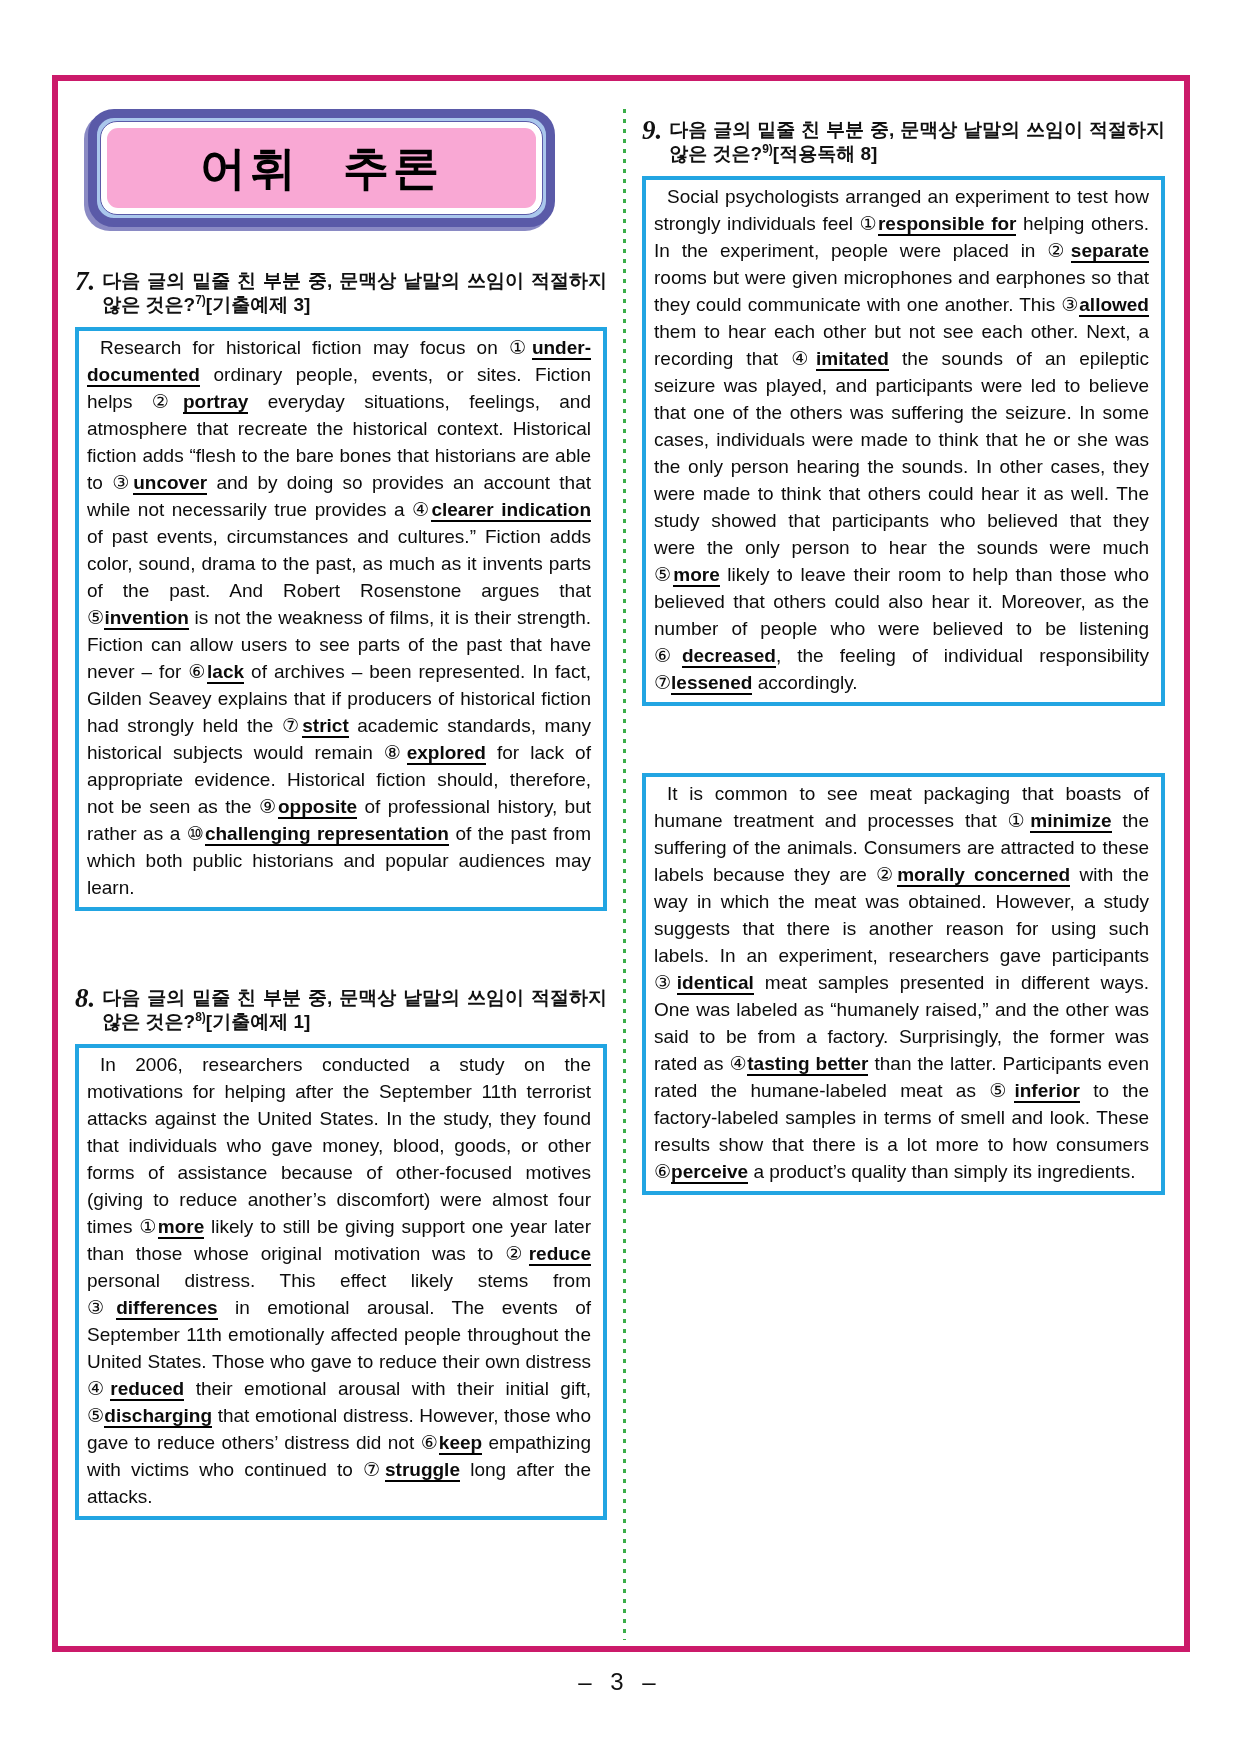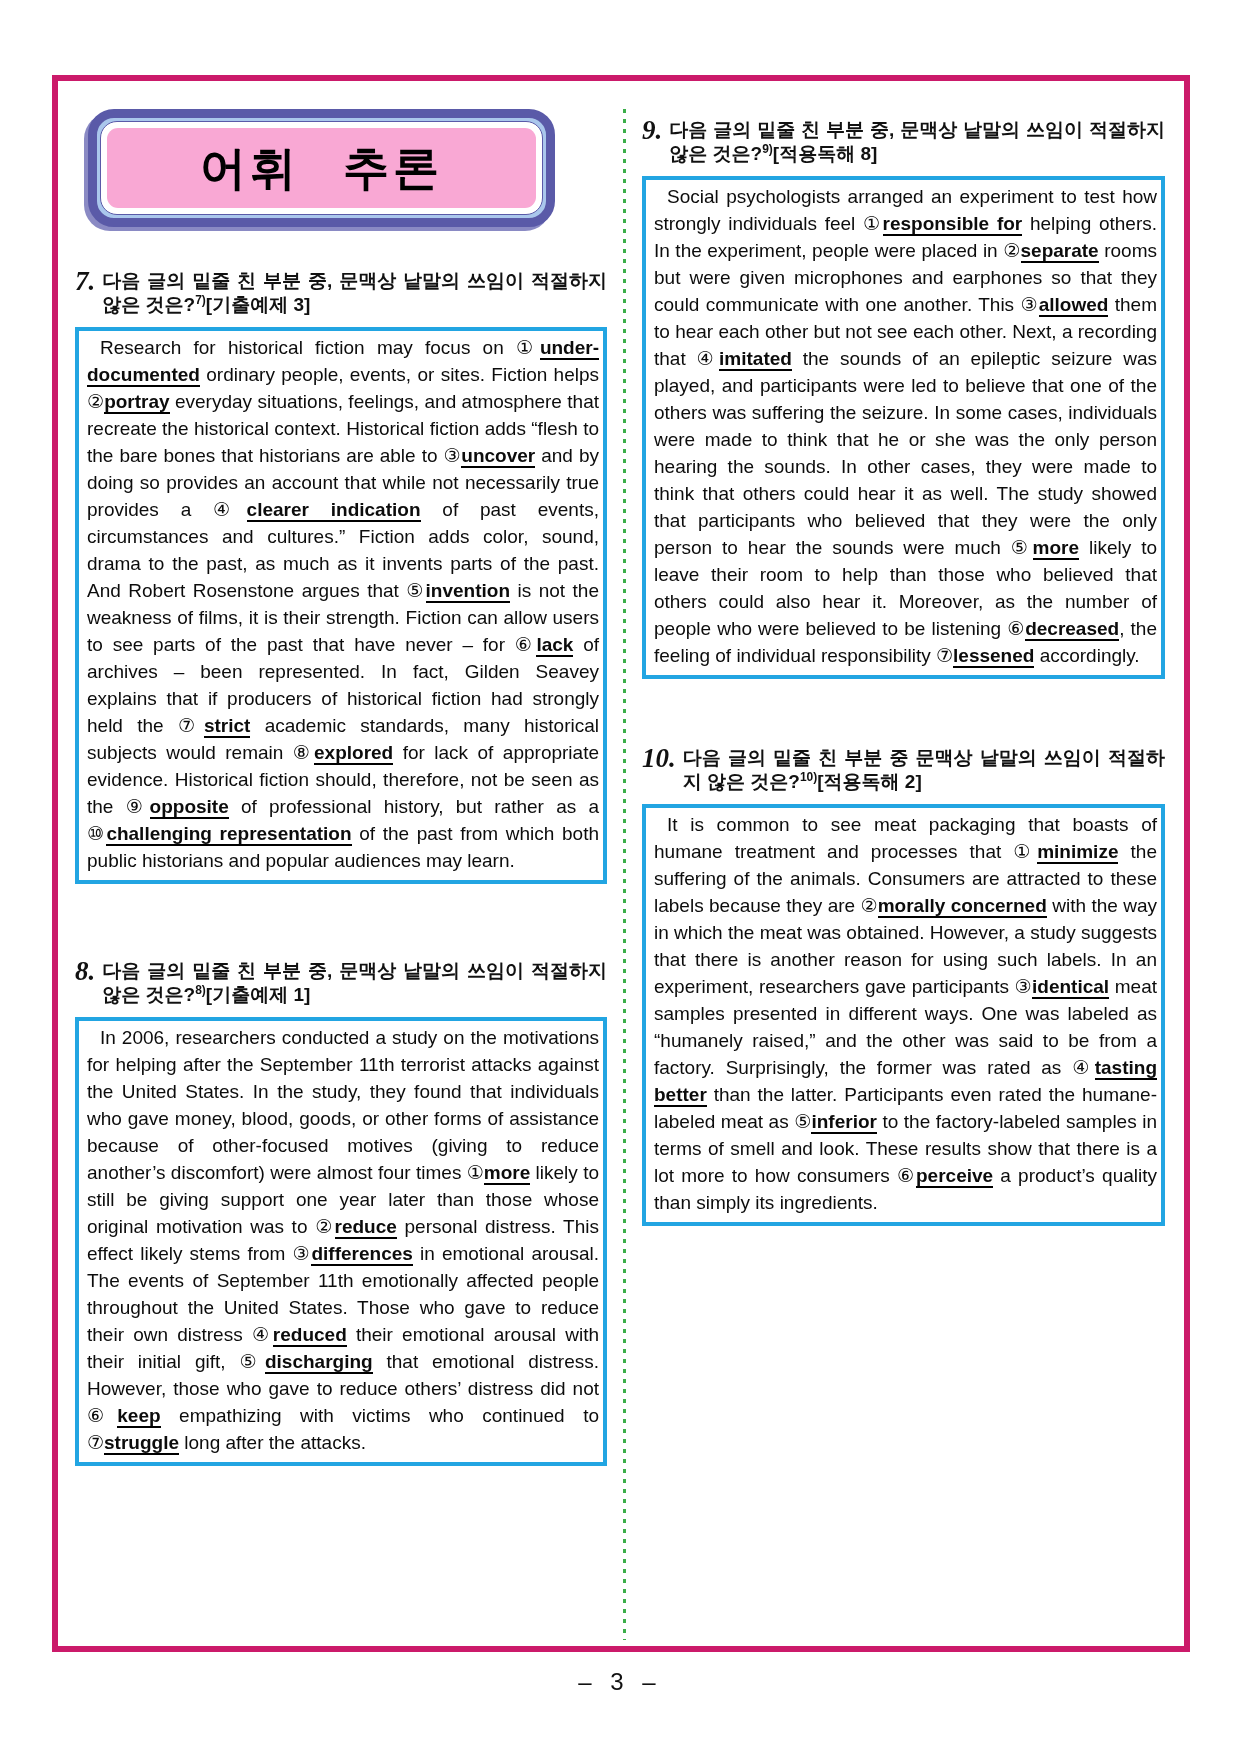--- a/index.html
+++ b/index.html
@@ -60,21 +60,21 @@
   }
   .qprompt{
     flex:1;font-size:19px;font-weight:bold;
     line-height:24px;text-align:justify;
   }
   .qprompt sup{font-size:12px;line-height:0;}
   .passage-box{
     box-sizing:border-box;
     border:4px solid #22a5e2;
     margin-top:10px;
-    padding:3px 4px 6px 8px;
+    padding:3px 12px 6px 8px;
     background:#ffffff;
   }
   .passage{
     margin:0;font-size:19px;line-height:27px;
     text-align:justify;text-indent:13px;color:#0c0c0c;
   }
   .circ{font-weight:400;}
   .uw{font-weight:bold;border-bottom:2px solid #000;}
 
   .footer{
@@ -127,24 +127,20 @@
       <div class="qheader">
         <span class="qnum">9.</span>
         <div class="qprompt"><span>다음 글의 밑줄 친 부분 중, 문맥상 낱말의 쓰임이 적절하지 않은 것은?</span><sup>9)</sup><span>[적용독해 8]</span></div>
       </div>
       <div class="passage-box">
         <p class="passage">Social psychologists arranged an experiment to test how strongly individuals feel <span class="circ">①</span><span class="uw">responsible for</span> helping others. In the experiment, people were placed in <span class="circ">②</span><span class="uw">separate</span> rooms but were given microphones and earphones so that they could communicate with one another. This <span class="circ">③</span><span class="uw">allowed</span> them to hear each other but not see each other. Next, a recording that <span class="circ">④</span><span class="uw">imitated</span> the sounds of an epileptic seizure was played, and participants were led to believe that one of the others was suffering the seizure. In some cases, individuals were made to think that he or she was the only person hearing the sounds. In other cases, they were made to think that others could hear it as well. The study showed that participants who believed that they were the only person to hear the sounds were much <span class="circ">⑤</span><span class="uw">more</span> likely to leave their room to help than those who believed that others could also hear it. Moreover, as the number of people who were believed to be listening <span class="circ">⑥</span><span class="uw">decreased</span>, the feeling of individual responsibility <span class="circ">⑦</span><span class="uw">lessened</span> accordingly.</p>
       </div>
     </section>
 
     <section class="question q10">
-      <div class="qheader">
-        <span class="qnum">10.</span>
-        <div class="qprompt"><span>다음 글의 밑줄 친 부분 중 문맥상 낱말의 쓰임이 적절하지 않은 것은?</span><sup>10)</sup><span>[적용독해 2]</span></div>
-      </div>
       <div class="passage-box">
         <p class="passage">It is common to see meat packaging that boasts of humane treatment and processes that <span class="circ">①</span><span class="uw">minimize</span> the suffering of the animals. Consumers are attracted to these labels because they are <span class="circ">②</span><span class="uw">morally concerned</span> with the way in which the meat was obtained. However, a study suggests that there is another reason for using such labels. In an experiment, researchers gave participants <span class="circ">③</span><span class="uw">identical</span> meat samples presented in different ways. One was labeled as “humanely raised,” and the other was said to be from a factory. Surprisingly, the former was rated as <span class="circ">④</span><span class="uw">tasting better</span> than the latter. Participants even rated the humane-labeled meat as <span class="circ">⑤</span><span class="uw">inferior</span> to the factory-labeled samples in terms of smell and look. These results show that there is a lot more to how consumers <span class="circ">⑥</span><span class="uw">perceive</span> a product’s quality than simply its ingredients.</p>
       </div>
     </section>
 
   </div>
 </div>
 
 <div class="footer">– 3 –</div>
 

